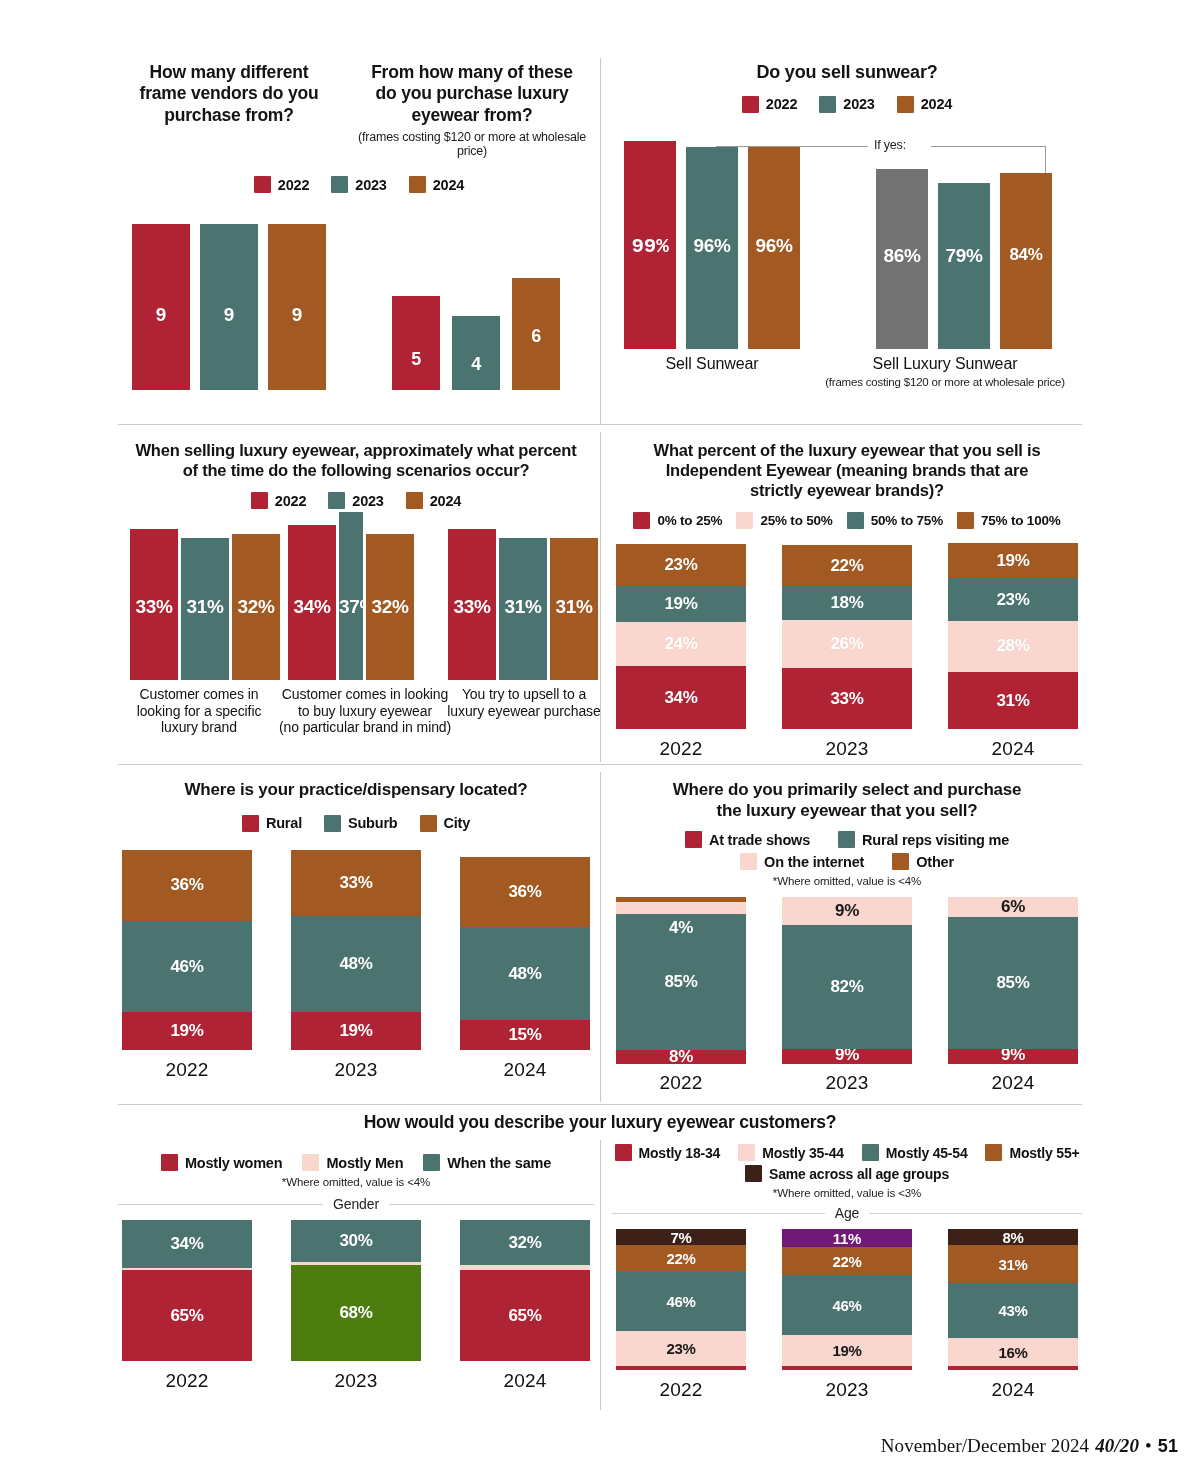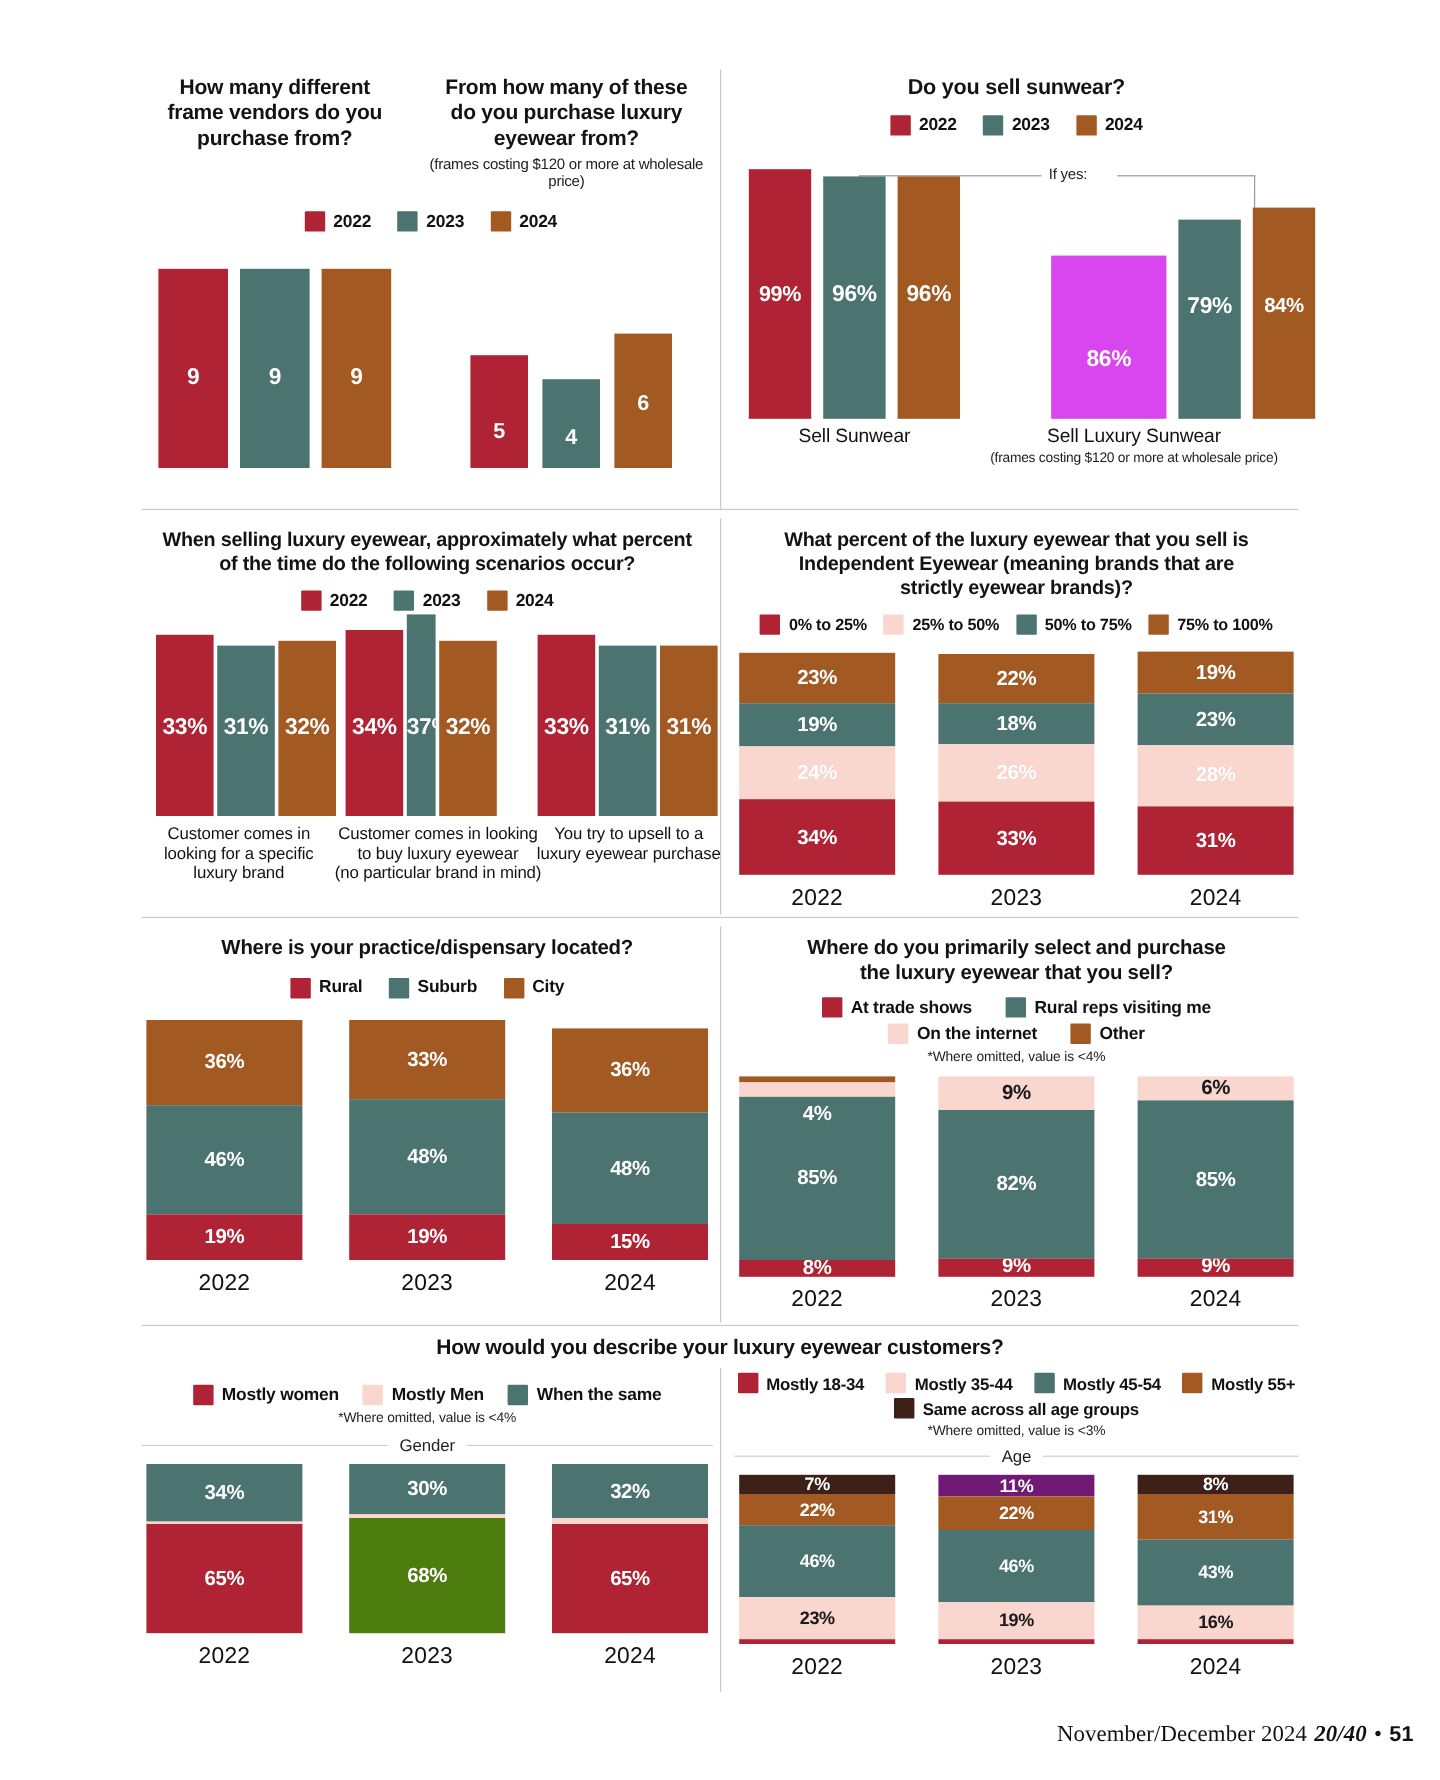--- a/index.html
+++ b/index.html
@@ -182,31 +182,31 @@
       <div class="line" style="left:0;top:0;width:162px;height:1px;"></div>
       <div class="line" style="left:215px;top:0;width:115px;height:1px;"></div>
       <div class="line" style="left:0;top:0;width:1px;height:22px;"></div>
       <div class="line" style="left:329px;top:0;width:1px;height:52px;"></div>
       <div class="ifyes" style="left:152px;top:-8px;">If yes:</div>
     </div>
 
     <div style="position:relative;height:210px;margin-top:26px;">
       <div style="position:absolute;left:12px;bottom:0;display:flex;align-items:flex-end;gap:10px;">
         <div class="bar" style="width:52px;height:208px;background:#B02334;">
-          <span class="val" style="font-size:18px;top:94px;">99%</span>
+          <span class="val" style="font-size:21px;top:94px;font-family:Liberation Mono, monospace;">99%</span>
         </div>
         <div class="bar" style="width:52px;height:202px;background:#4B7471;">
           <span class="val" style="font-size:19px;top:88px;">96%</span>
         </div>
         <div class="bar" style="width:52px;height:202px;background:#A25A22;">
           <span class="val" style="font-size:19px;top:88px;">96%</span>
         </div>
       </div>
       <div style="position:absolute;left:264px;bottom:0;display:flex;align-items:flex-end;gap:10px;">
-        <div class="bar" style="width:52px;height:136px;background:#d946ef;padding-left:44px;">
+        <div class="bar" style="width:52px;height:180px;background:#737373;">
           <span class="val" style="font-size:19px;top:76px;">86%</span>
         </div>
         <div class="bar" style="width:52px;height:166px;background:#4B7471;">
           <span class="val" style="font-size:19px;top:62px;">79%</span>
         </div>
         <div class="bar" style="width:52px;height:176px;background:#A25A22;">
           <span class="val" style="font-size:17px;top:72px;">84%</span>
         </div>
       </div>
     </div>
@@ -674,18 +674,18 @@
             </div>
           <div class="seg" style="height:4px;background:#B02334;"></div>
         </div>
         <div class="year-label" style="margin-top:9px;">2024</div>
       </div>
     </div>
   </div>
 
   <div class="footer">
     <span>November/December 2024</span>
-    <span class="mag">20/40</span>
+    <span class="mag">40/20</span>
     <span>•</span>
     <span class="pg">51</span>
   </div>
 
 </div>
 
 </body></html>

